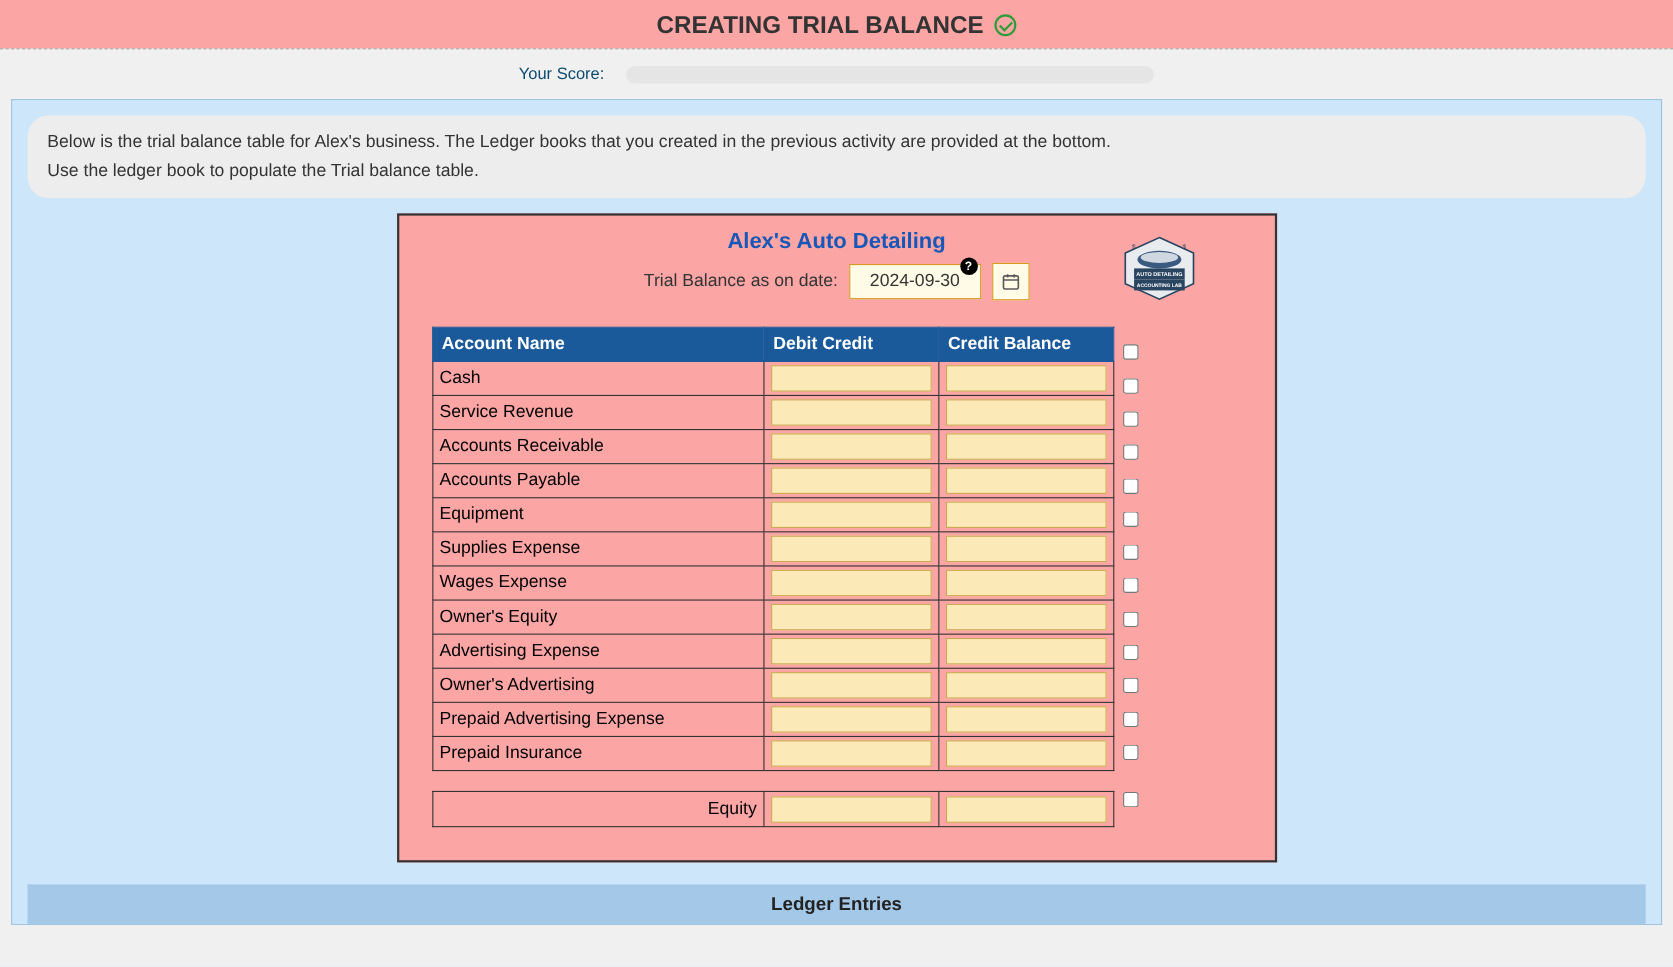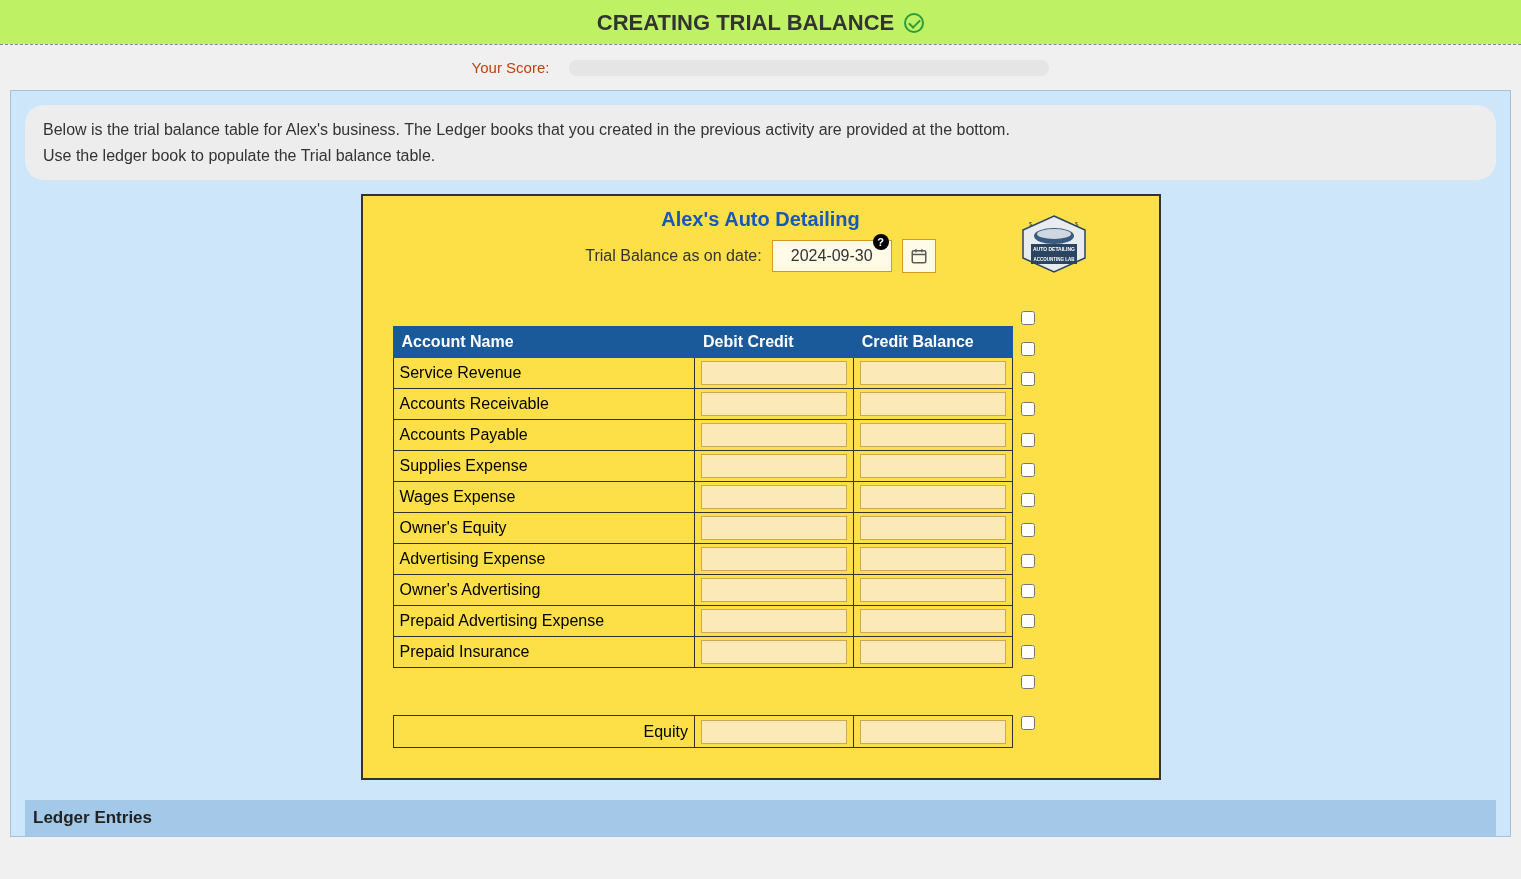--- a/index.html
+++ b/index.html
@@ -4,21 +4,21 @@
 <style>
   * { box-sizing: border-box; margin: 0; padding: 0; }
   body {
     font-family: Arial, Helvetica, sans-serif;
     background: #f0f0f0;
     width: 1521px;
   }
   .header {
     text-align: center;
     padding: 10px 0 8px 0;
-    background: #bef264;
+    background: #fca5a5;
   }
   .header-title {
     font-size: 22px;
     font-weight: 600;
     color: #333;
     display: inline-flex;
     align-items: center;
     gap: 10px;
   }
   .check-circle {
@@ -49,21 +49,21 @@
     text-align: center;
     padding: 14px 0;
     background: #f0f0f0;
     display: flex;
     align-items: center;
     justify-content: center;
     gap: 20px;
   }
   .score-label {
     font-size: 15px;
-    color: #c2410c;
+    color: #0c4a6e;
   }
   .score-bar {
     width: 480px;
     height: 16px;
     background: #e5e5e5;
     border-radius: 8px;
   }
   .outer-blue {
     background: #cde6f9;
     margin: 0 10px;
@@ -73,21 +73,21 @@
   .instructions {
     background: #ededed;
     padding: 12px 18px;
     margin: 14px;
     font-size: 16px;
     line-height: 1.6;
     color: #333;
     border-radius: 19px;
   }
   .card {
-    background: #fde047;
+    background: #fca5a5;
     border: 2px solid #333;
     width: 800px;
     margin: 0 auto 20px auto;
     padding: 10px 30px 30px 30px;
     position: relative;
   }
   .card-header {
     text-align: center;
     position: relative;
   }
@@ -200,20 +200,21 @@
   }
   .total-table td {
     border: 1px solid #333;
     padding: 3px 6px;
     font-size: 16px;
     height: 32px;
   }
   .total-label-cell { width: 300px; text-align: right; padding-right:10px;}
   .ledger-bar {
     background: #a3c8e8;
+    text-align: center;
     font-weight: bold;
     font-size: 17px;
     padding: 8px;
     margin: 10px 14px 0 14px;
     color: #222;
   }
 </style>
 </head>
 <body>
 
@@ -273,31 +274,41 @@
         <table class="tb-table">
           <thead>
             <tr>
               <th class="acct-cell">Account Name</th>
               <th class="bal-cell">Debit Credit</th>
               <th class="bal-cell">Credit Balance</th>
             </tr>
           </thead>
           <tbody id="tb-body">
               <tr>
+                <td class="acct-cell">Cash</td>
+                <td class="bal-cell"><input class="bal-input" style=""></td>
+                <td class="bal-cell"><input class="bal-input" style=""></td>
+              </tr>
+              <tr>
                 <td class="acct-cell">Service Revenue</td>
                 <td class="bal-cell"><input class="bal-input" style=""></td>
                 <td class="bal-cell"><input class="bal-input" style=""></td>
               </tr>
               <tr>
                 <td class="acct-cell">Accounts Receivable</td>
                 <td class="bal-cell"><input class="bal-input" style=""></td>
                 <td class="bal-cell"><input class="bal-input" style=""></td>
               </tr>
               <tr>
                 <td class="acct-cell">Accounts Payable</td>
+                <td class="bal-cell"><input class="bal-input" style=""></td>
+                <td class="bal-cell"><input class="bal-input" style=""></td>
+              </tr>
+              <tr>
+                <td class="acct-cell">Equipment</td>
                 <td class="bal-cell"><input class="bal-input" style=""></td>
                 <td class="bal-cell"><input class="bal-input" style=""></td>
               </tr>
               <tr>
                 <td class="acct-cell">Supplies Expense</td>
                 <td class="bal-cell"><input class="bal-input" style=""></td>
                 <td class="bal-cell"><input class="bal-input" style=""></td>
               </tr>
               <tr>
                 <td class="acct-cell">Wages Expense</td>

